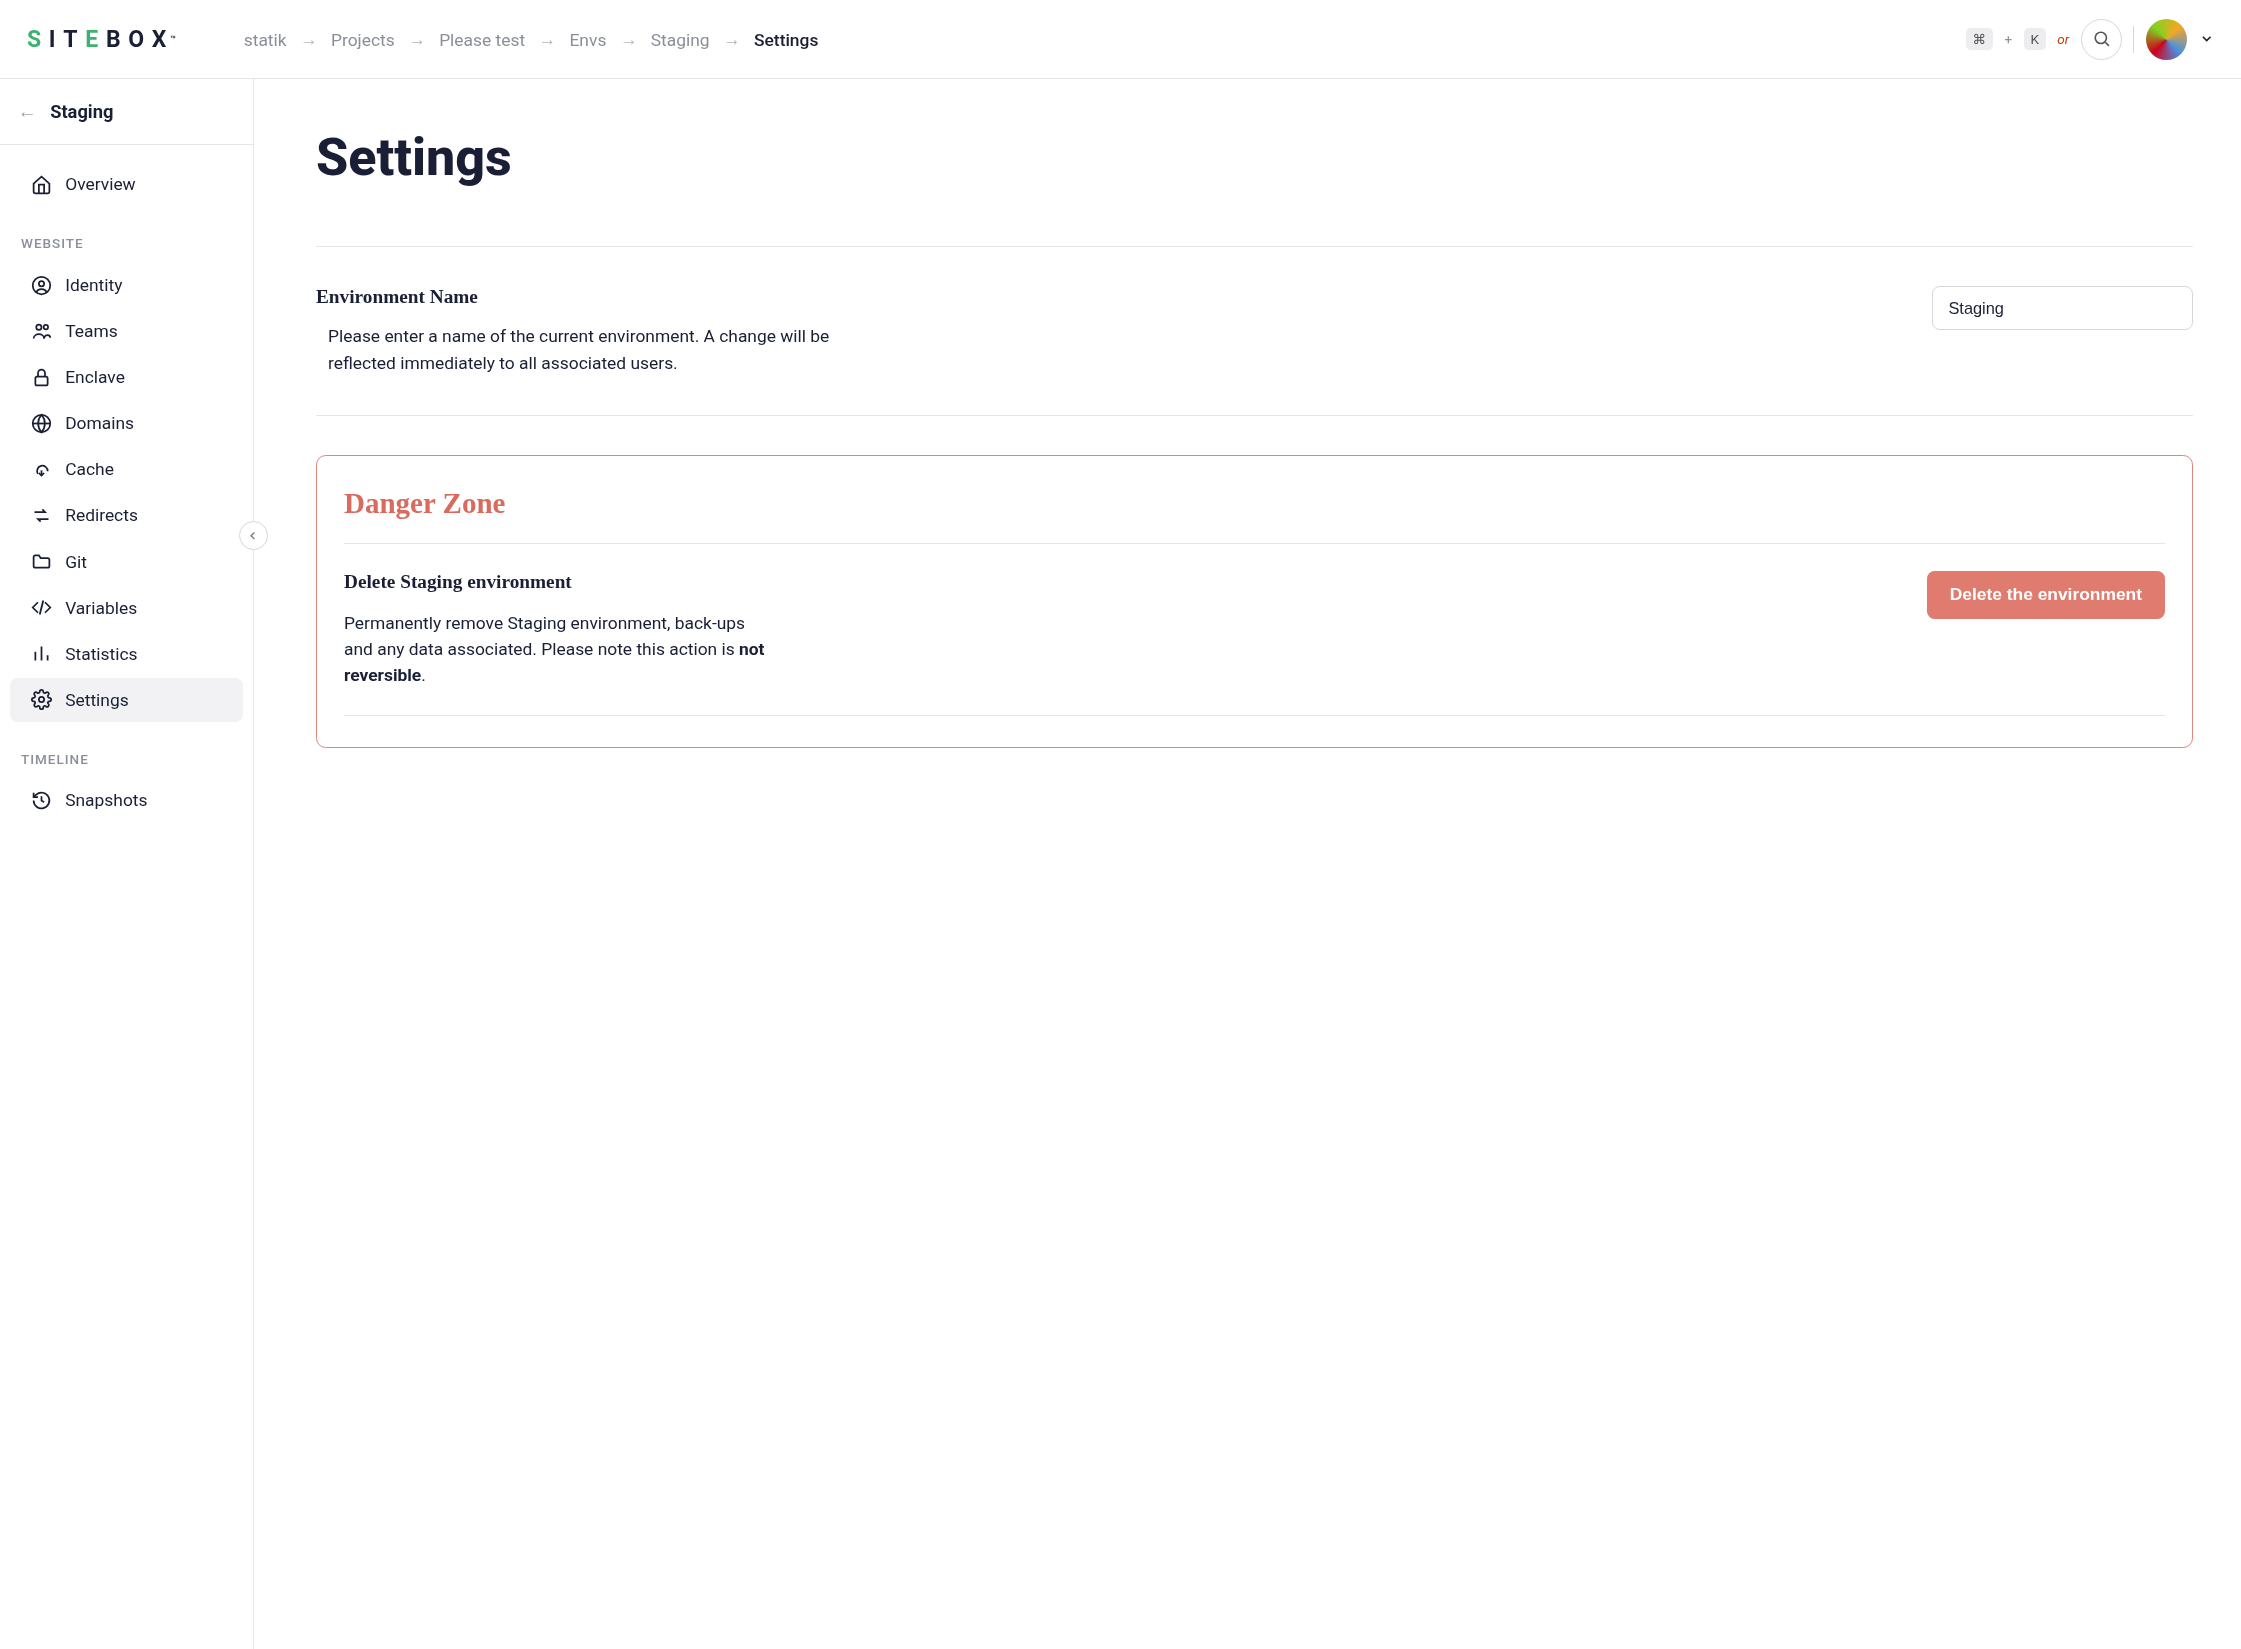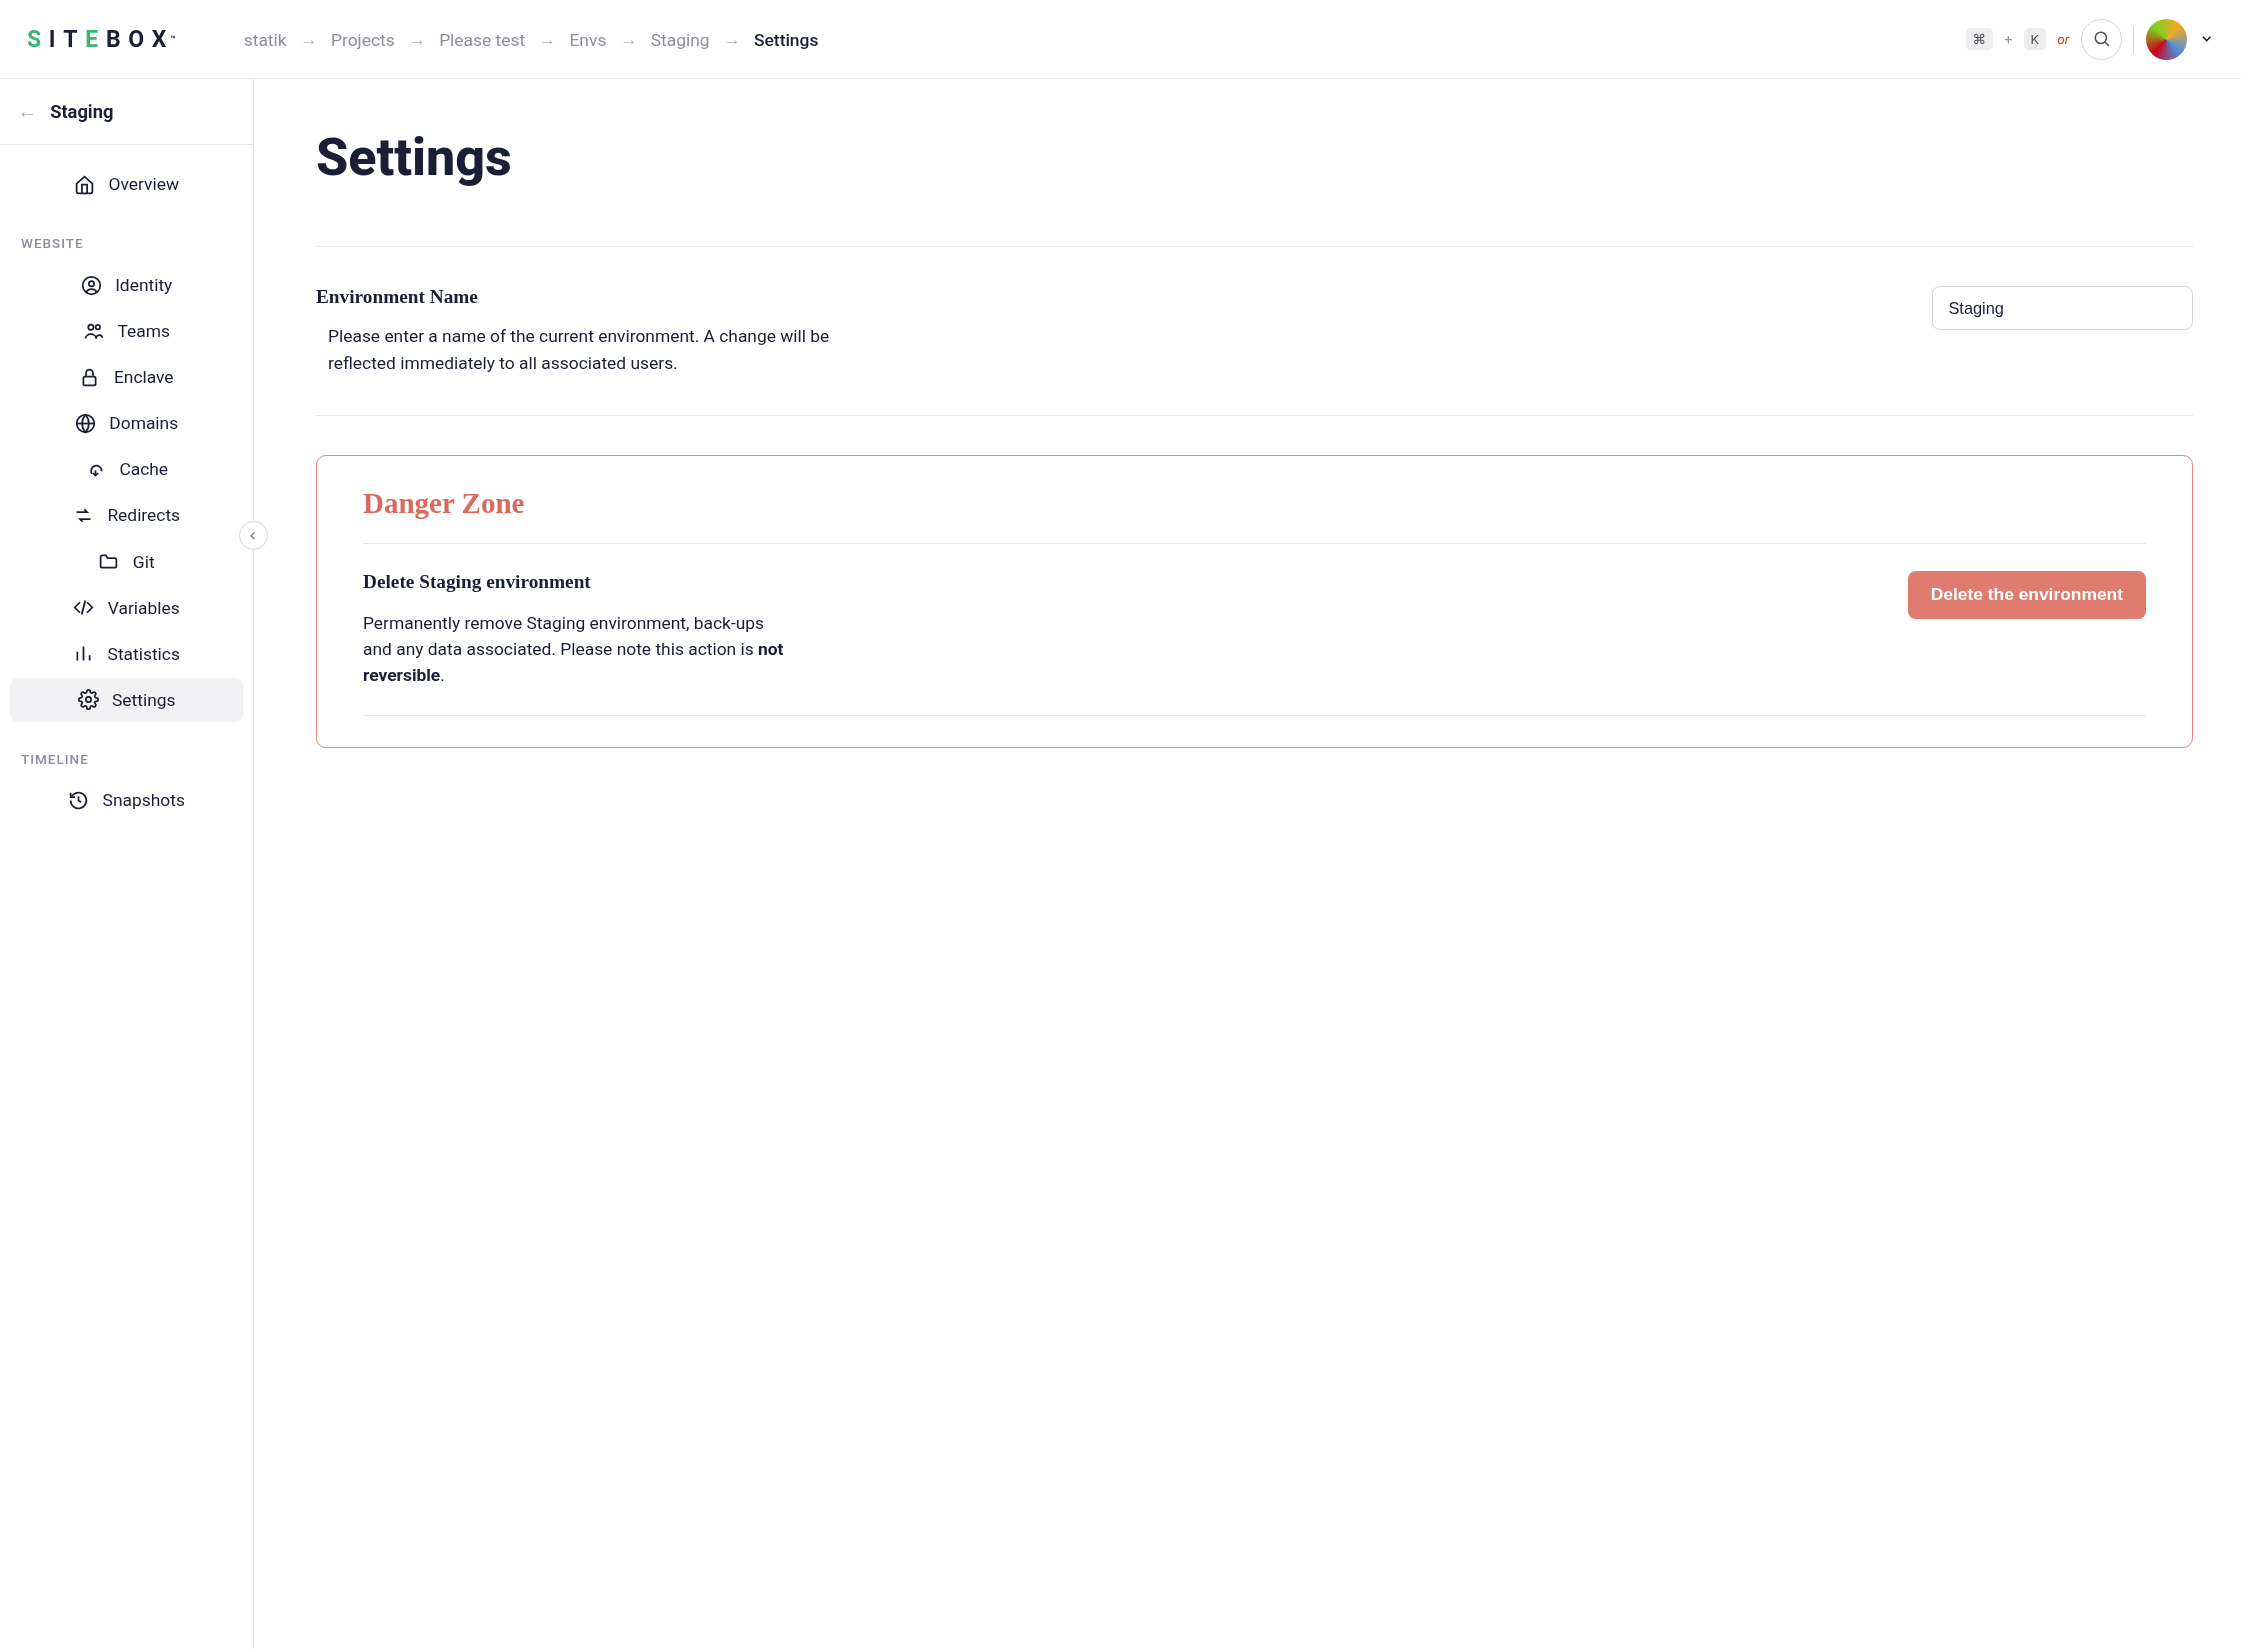--- a/index.html
+++ b/index.html
@@ -110,21 +110,20 @@
 .sidebar-item {
   display: flex;
   align-items: center;
   gap: 13.5px;
   padding: 11.6px 21px;
   font-size: 17.4px;
   color: #1a1f36;
   cursor: pointer;
   border-radius: 7.7px;
   margin: 1.9px 9.7px;
-  justify-content: center;
 }
 .sidebar-item.active {
   background: #f2f2f4;
 }
 .sidebar-item .icon { width:21px; height:21px; display:flex; align-items:center; justify-content:center; color:#1a1f36; flex-shrink:0; }
 
 .sidebar-section-label {
   padding: 27px 21px 9.7px 21px;
   font-size: 13.5px;
   letter-spacing: 1px;
@@ -191,21 +190,21 @@
   padding: 0 15.4px;
   font-size: 16.4px;
   color: #1a1f36;
   margin-left: auto;
 }
 
 
 .danger-zone {
   border: 1.9px solid #e3857a;
   border-radius: 9.7px;
-  padding: 31px 46px;
+  padding: 31px 27px;
 }
 .danger-title {
   font-size: 29px;
   font-weight: 800;
   color: #d96b5e;
   margin-bottom: 23px;
   font-family: Georgia, 'Times New Roman', serif;
 }
 .danger-divider {
   border: none;

